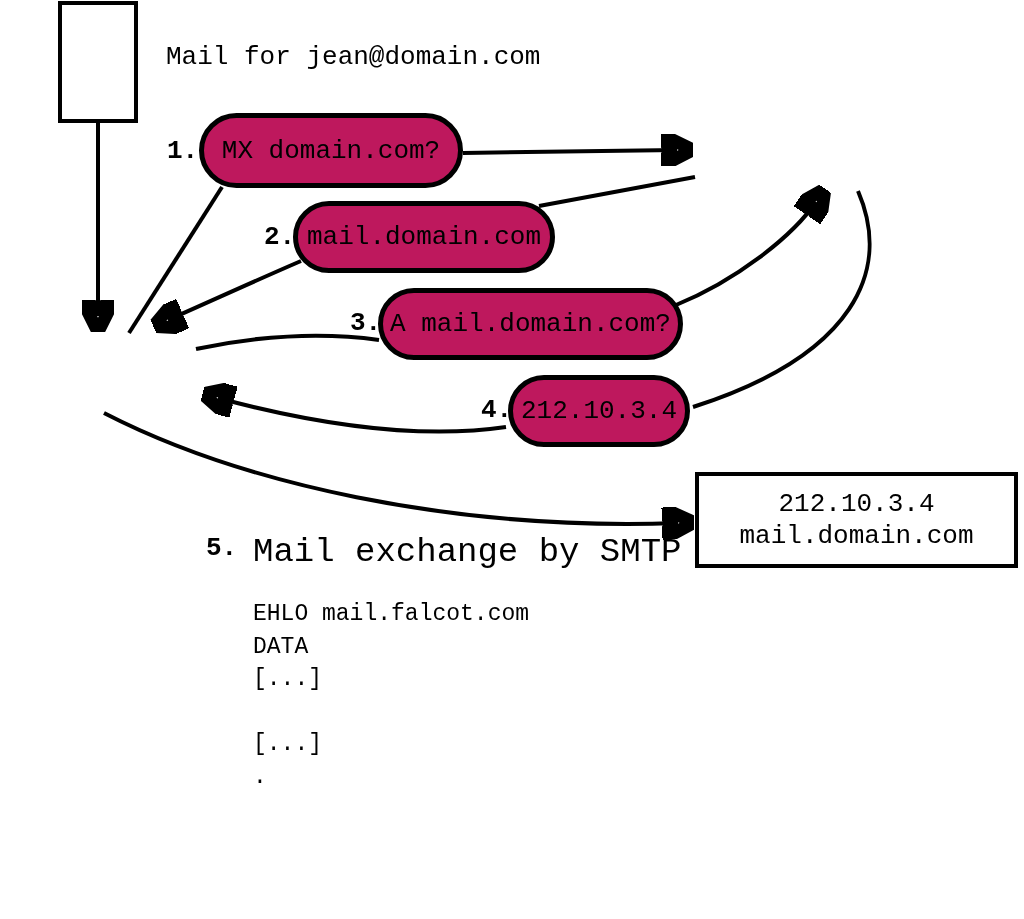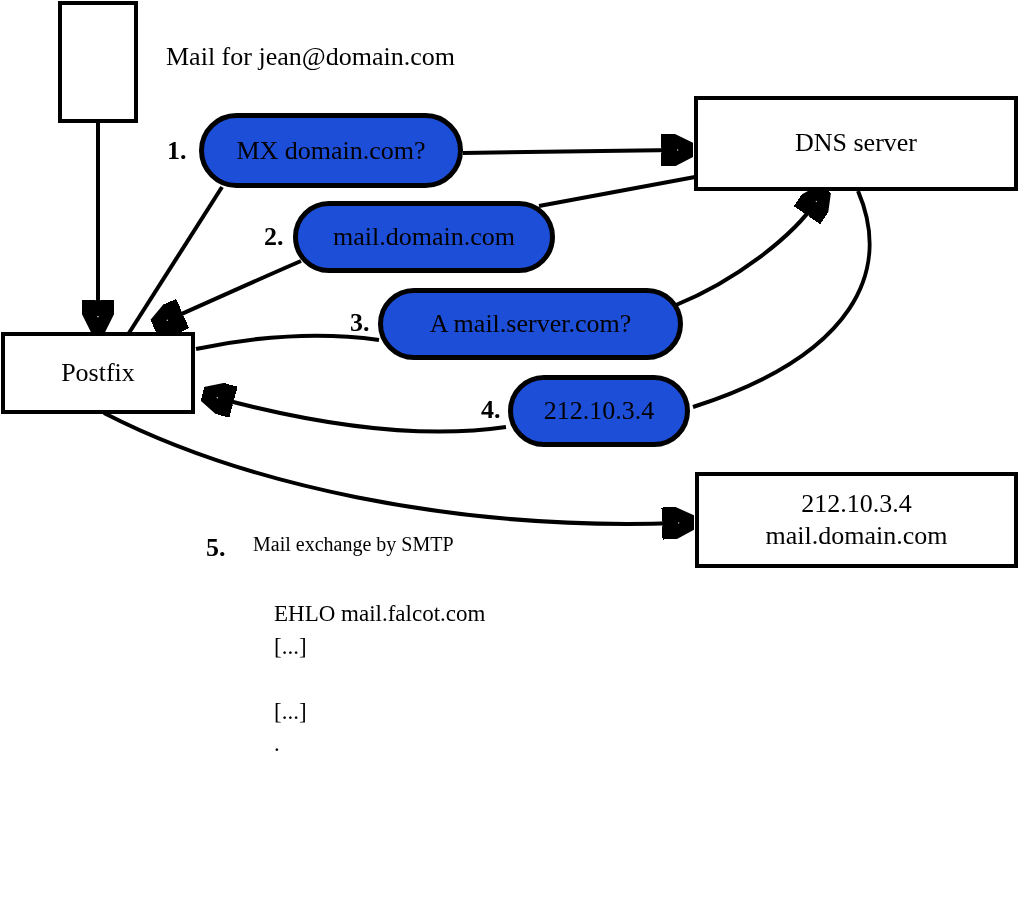--- a/index.html
+++ b/index.html
@@ -1,39 +1,39 @@
 <!DOCTYPE html>
 <html><head>
 <meta charset="utf-8">
 <style>
   html,body{margin:0;padding:0;background:#ffffff;}
   .stage{
     position:relative;width:1024px;height:863px;background:#ffffff;
-    font-family:Liberation Serif, serif;color:#000;
+    font-family:Liberation Mono, monospace;color:#000;
     overflow:hidden;
   }
   .wires{position:absolute;left:0;top:0;width:1024px;height:919px;}
   .wires path{fill:none;stroke:#000;stroke-width:4;}
   .box{
     position:absolute;box-sizing:border-box;border:4px solid #000;background:#fff;
     display:flex;align-items:center;justify-content:center;
     font-size:26px;line-height:1.25;text-align:center;
   }
   .pill{
-    position:absolute;box-sizing:border-box;border:5px solid #000;background:#1d4ed8;
+    position:absolute;box-sizing:border-box;border:5px solid #000;background:#be185d;
     border-radius:40px;display:flex;align-items:center;justify-content:center;
     font-size:26px;white-space:nowrap;
   }
   .num{
     position:absolute;font-size:26px;font-weight:bold;white-space:nowrap;
   }
   .note{position:absolute;font-size:26px;white-space:nowrap;}
-  .step5-label{position:absolute;font-size:20px;white-space:nowrap;}
+  .step5-label{position:absolute;font-size:34px;white-space:nowrap;}
   .smtp{position:absolute;font-size:23px;}
-  .sline{height:32.6px;line-height:32.6px;white-space:pre;margin-left:21px;}
+  .sline{height:32.6px;line-height:32.6px;white-space:pre;}
   .envelope{background:#fff;}
   .dest-box{flex-direction:column;}
 </style>
 </head>
 <body>
 
 <div class="stage">
 
   <svg class="wires" viewBox="0 0 1024 919" xmlns="http://www.w3.org/2000/svg">
     <defs>
@@ -50,57 +50,52 @@
     <path d="M 676,305 C 735,281 792,237 816,202" marker-end="url(#ah)"></path>
     <path d="M 858,191 C 892,270 855,355 693,407"></path>
     <path d="M 506,427 C 410,441 300,420 218,398" marker-end="url(#ah)"></path>
     <path d="M 104,413 C 240,483 450,531 678,523" marker-end="url(#ah)"></path>
   </svg>
 
   <div class="box envelope" style="left:58px;top:1px;width:80px;height:122px;"></div>
 
   <div class="note" style="left:166px;top:42px;">Mail for jean@domain.com</div>
 
-  <div class="box" style="left:694px;top:96px;width:324px;height:95px;">
-    <span>DNS server</span>
-  </div>
 
-  <div class="box" style="left:1px;top:332px;width:194px;height:82px;">
-    <span>Postfix</span>
-  </div>
 
   <div class="box dest-box" style="left:695px;top:472px;width:323px;height:96px;">
     <div>212.10.3.4</div>
     <div>mail.domain.com</div>
   </div>
 
   <div class="num" style="left:167px;top:136px;">1.</div>
   <div class="pill" style="left:199px;top:113px;width:264px;height:75px;">
     <span>MX domain.com?</span>
   </div>
 
   <div class="num" style="left:264px;top:222px;">2.</div>
   <div class="pill" style="left:293px;top:201px;width:262px;height:72px;">
     <span>mail.domain.com</span>
   </div>
 
   <div class="num" style="left:350px;top:308px;">3.</div>
   <div class="pill" style="left:378px;top:288px;width:305px;height:72px;">
-    <span>A mail.server.com?</span>
+    <span>A mail.domain.com?</span>
   </div>
 
   <div class="num" style="left:481px;top:395px;">4.</div>
   <div class="pill" style="left:508px;top:375px;width:182px;height:72px;">
     <span>212.10.3.4</span>
   </div>
 
   <div class="num" style="left:206px;top:533px;">5.</div>
   <div class="step5-label" style="left:253px;top:533px;">Mail exchange by SMTP</div>
 
   <div class="smtp" style="left:253px;top:598px;">
     <div class="sline">EHLO mail.falcot.com</div>
+    <div class="sline">DATA</div>
     <div class="sline">[...]</div>
     <div class="sline"></div>
     <div class="sline">[...]</div>
     <div class="sline">.</div>
   </div>
 
 </div>
 
 </body></html>

